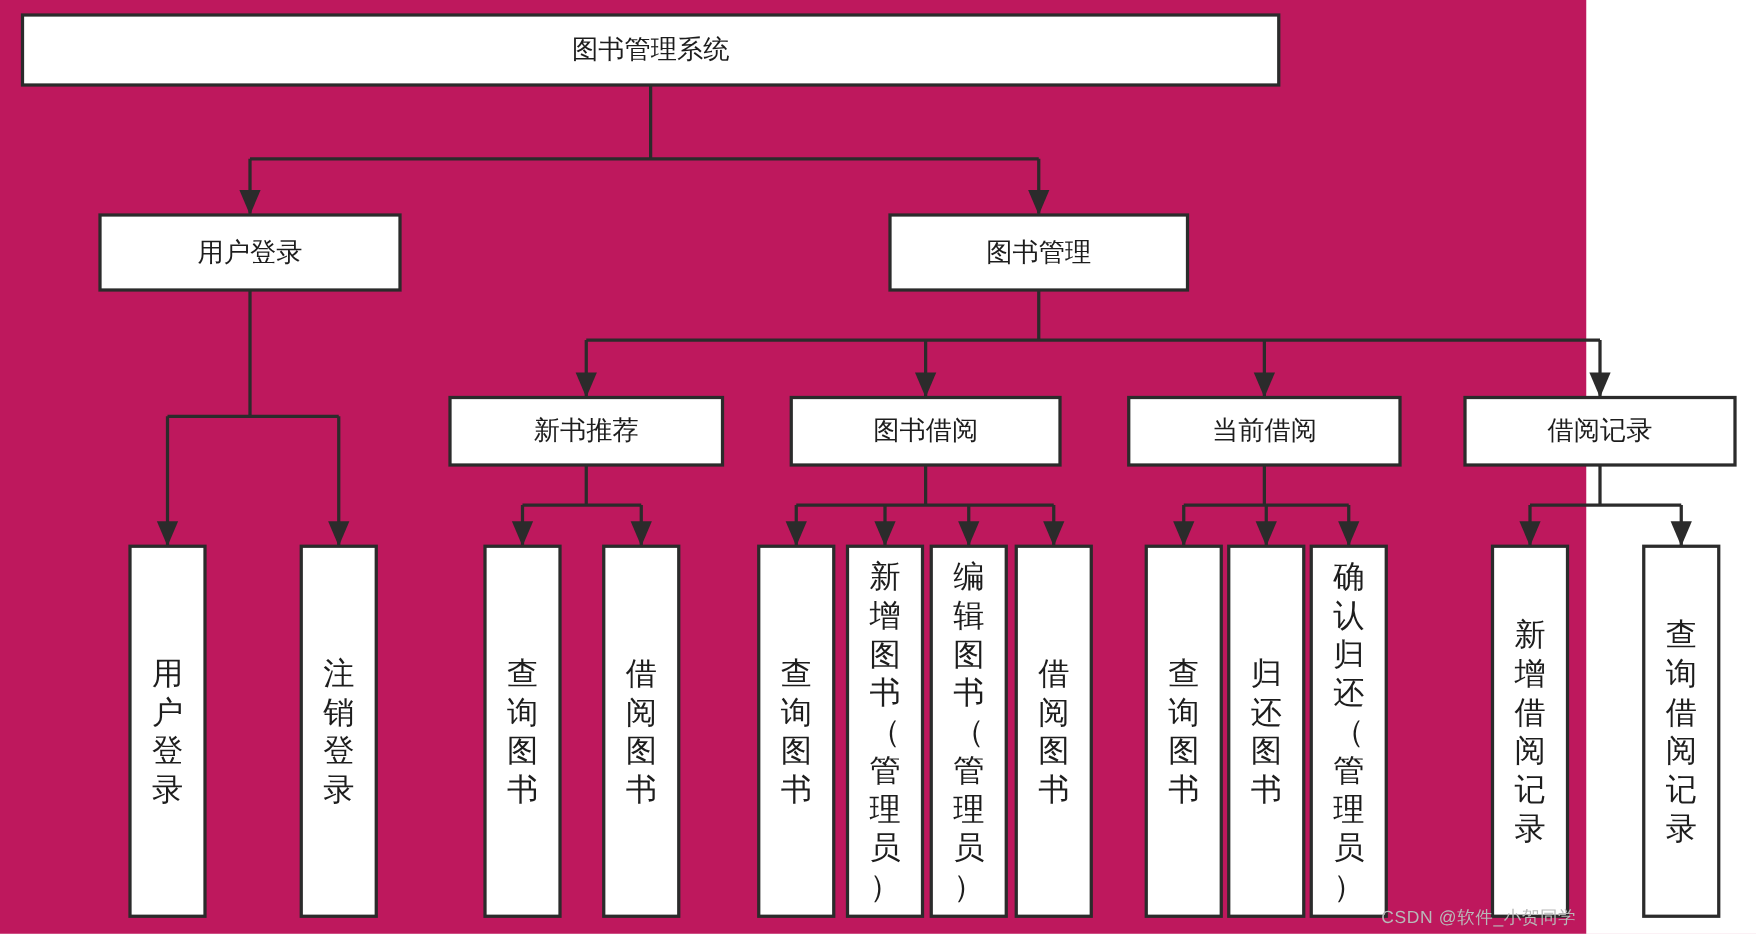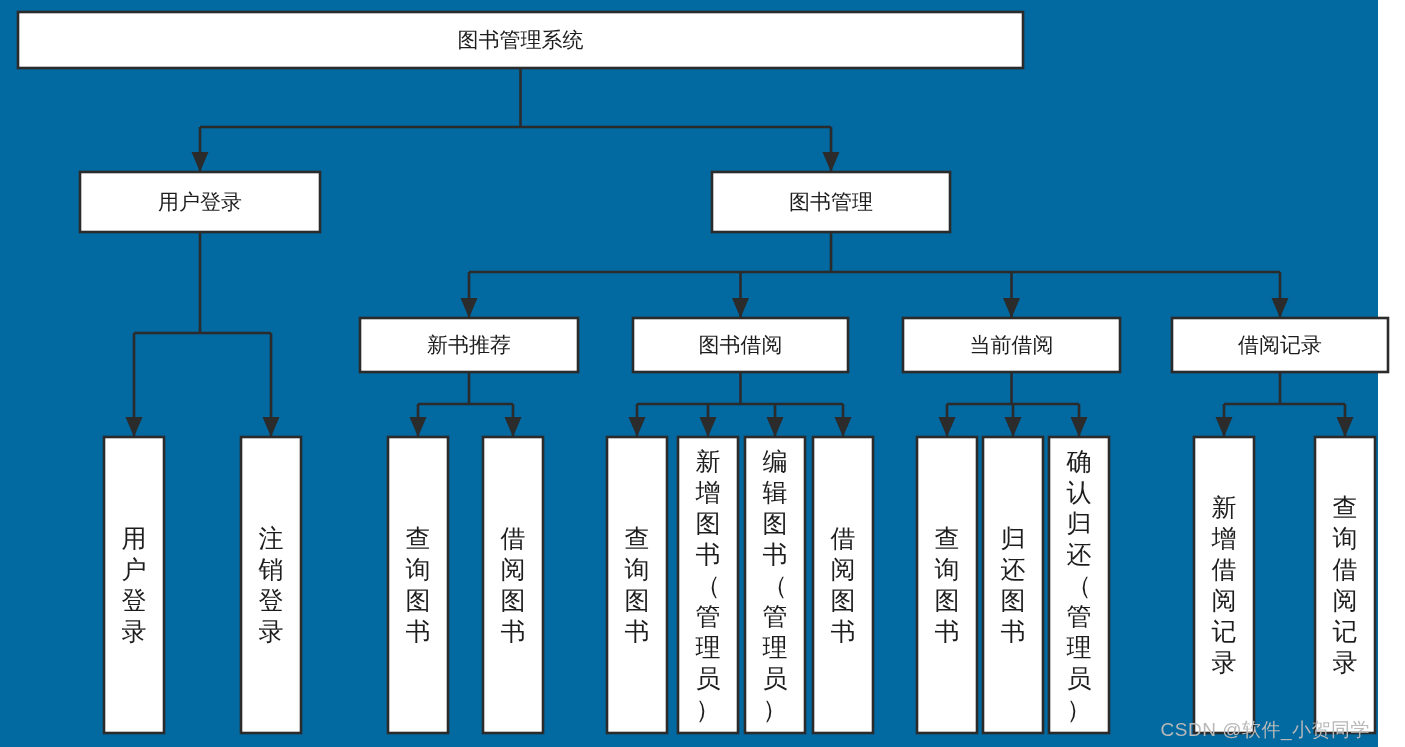--- a/index.html
+++ b/index.html
@@ -9,23 +9,23 @@
   }
   body {
     width: 1405px;
     height: 747px;
     font-family: "Liberation Sans", "DejaVu Sans", sans-serif;
     overflow: hidden;
     position: relative;
   }
   #diagram-root {
     position: relative;
-    width: 1378px;
+    width: 1269px;
     height: 747px;
-    background: #0369a1;
+    background: #be185d;
   }
   svg#tree-svg {
     position: absolute;
     left: 0;
     top: 0;
     width: 1405px;
     height: 747px;
     display: block;
   }
   .node-box {
@@ -54,21 +54,21 @@
     font-family: "Liberation Sans", "DejaVu Sans", sans-serif;
     font-size: 25px;
     fill: #1d1d1d;
     text-anchor: middle;
   }
   .watermark {
     position: absolute;
     right: 8px;
     bottom: 4px;
     font-family: "Liberation Sans", "DejaVu Sans", sans-serif;
-    font-size: 19px;
+    font-size: 14px;
     color: #b9b9b9;
     white-space: nowrap;
     letter-spacing: 0.5px;
     user-select: none;
   }
 </style>
 </head>
 <body>
 
 <div id="diagram-root">

